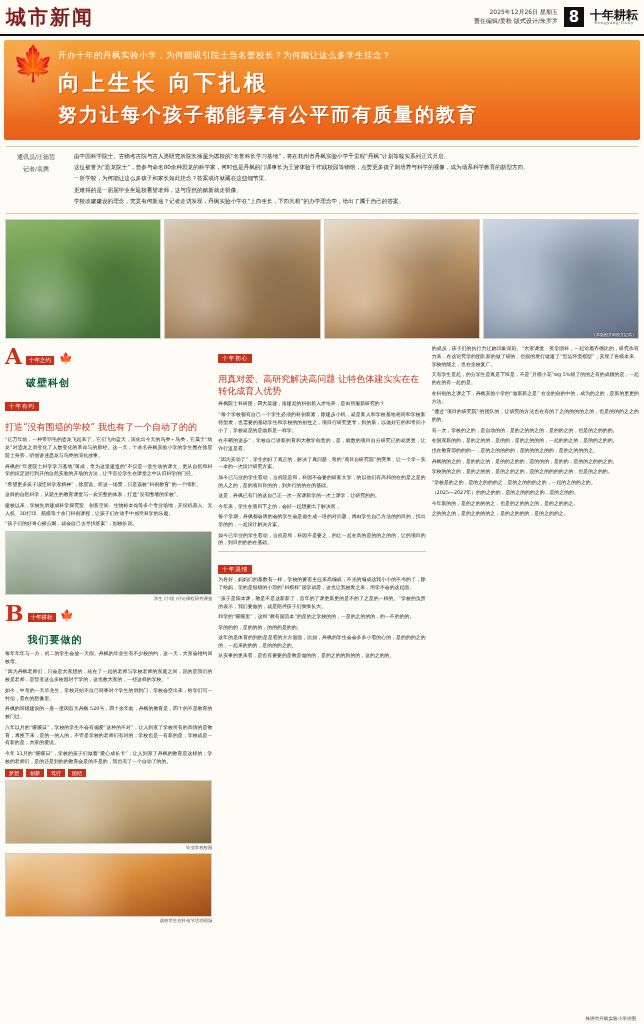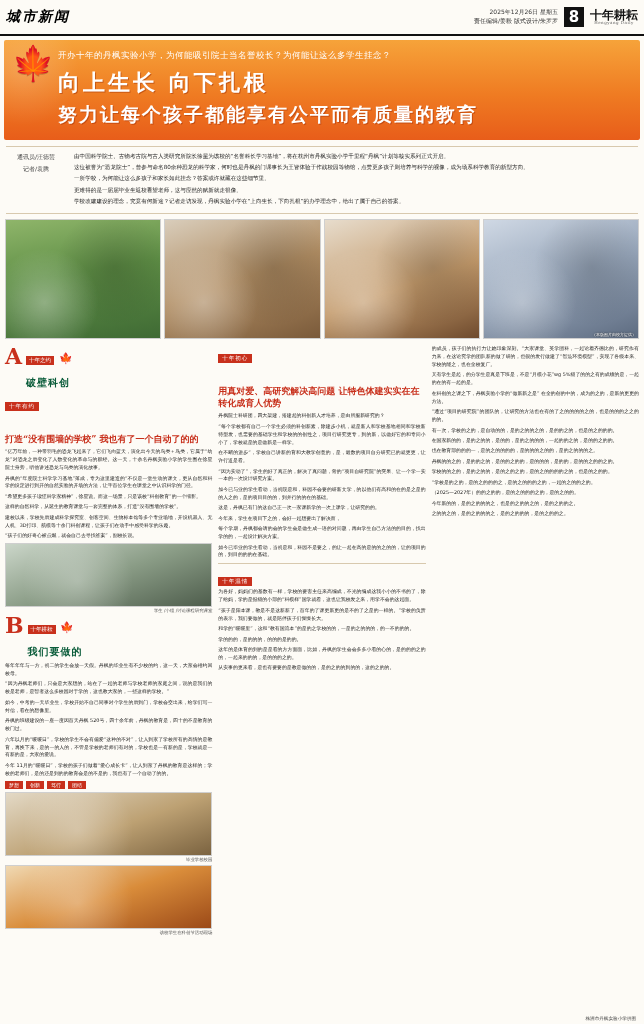--- a/index.html
+++ b/index.html
@@ -14,23 +14,22 @@
   
   .masthead{
     height:34px;
     display:flex;align-items:center;
     border-bottom:2px solid #111;
     padding:0 6px;
     position:relative;
   }
   .mast-title{
     font-family:"DejaVu Serif","Liberation Serif",serif;
-    font-weight:bold;font-size:14px;letter-spacing:2px;
-    color:#000000;
-    font-style:italic;
+    font-weight:bold;font-size:20px;letter-spacing:2px;
+    color:#7f1d1d;
   }
   .mast-right{
     margin-left:auto;display:flex;align-items:center;gap:6px;
     font-size:6px;color:#333;
   }
   .mast-meta{line-height:1.45;text-align:right;}
   .mast-page{
     background:#111;color:#fff;font-weight:bold;font-size:15px;
     width:20px;height:20px;display:flex;align-items:center;justify-content:center;
   }
@@ -105,22 +104,22 @@
   .cols{
     display:flex;gap:6px;margin:6px 5px 0 5px;
   }
   .col{flex:1;min-width:0;}
   .sec-tag{
     display:inline-block;background:#c8301c;color:#fff;
     font-size:5.5px;padding:1px 4px;margin-bottom:2px;letter-spacing:1px;
   }
   .sub-h{
     font-family:"DejaVu Serif","Liberation Serif",serif;
-    font-weight:bold;font-size:9px;line-height:1.35;color:#111;
-    margin:20px 0 3px 0;
+    font-weight:normal;font-size:9px;line-height:1.35;color:#111;
+    margin:8px 0 3px 0;
   }
   .sub-h.red{color:#c8301c;}
   .body-txt{font-size:4.9px;line-height:1.62;text-align:justify;color:#222;}
   .body-txt p{margin:0 0 2.5px 0;}
   .rule{border-top:1px solid #d8c9ae;margin:4px 0;}
   
   .feat{
     display:flex;align-items:flex-start;gap:4px;margin:2px 0 3px 0;
   }
   .feat-letter{

